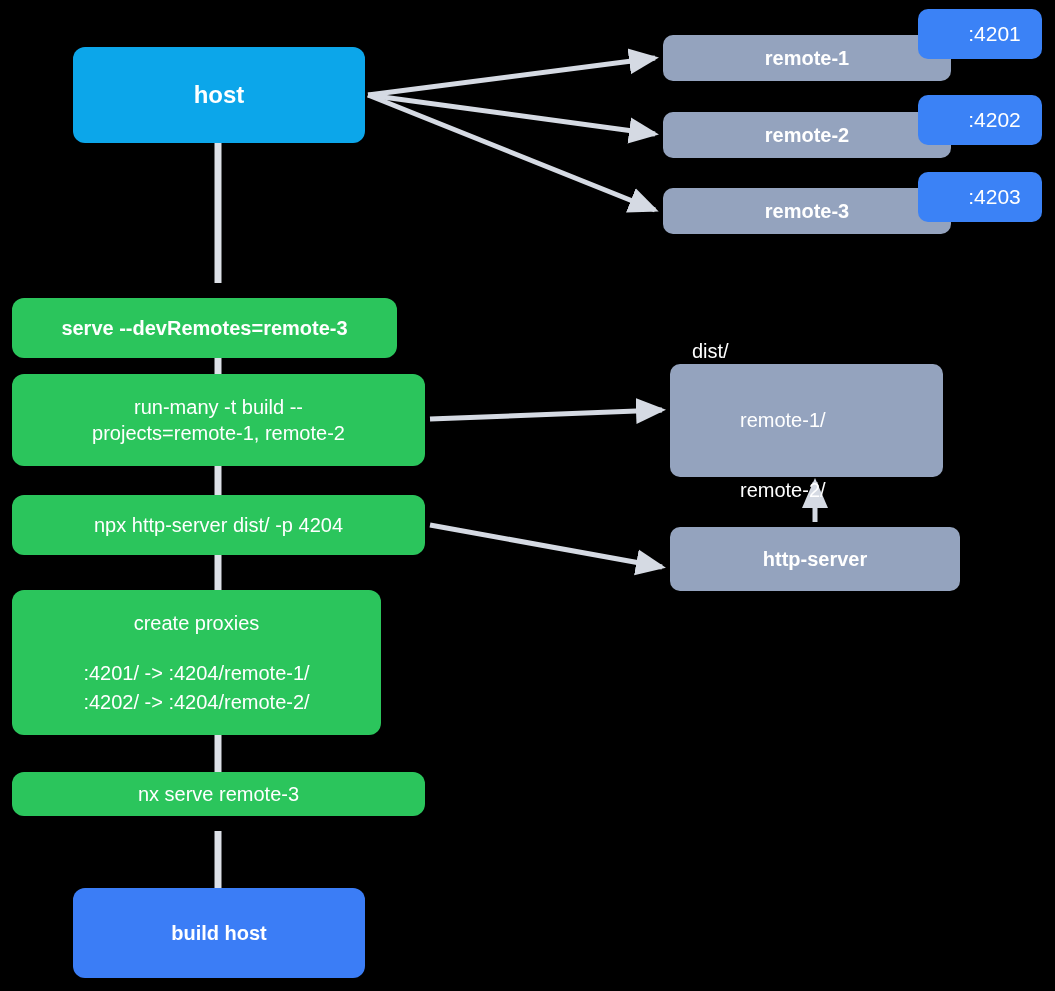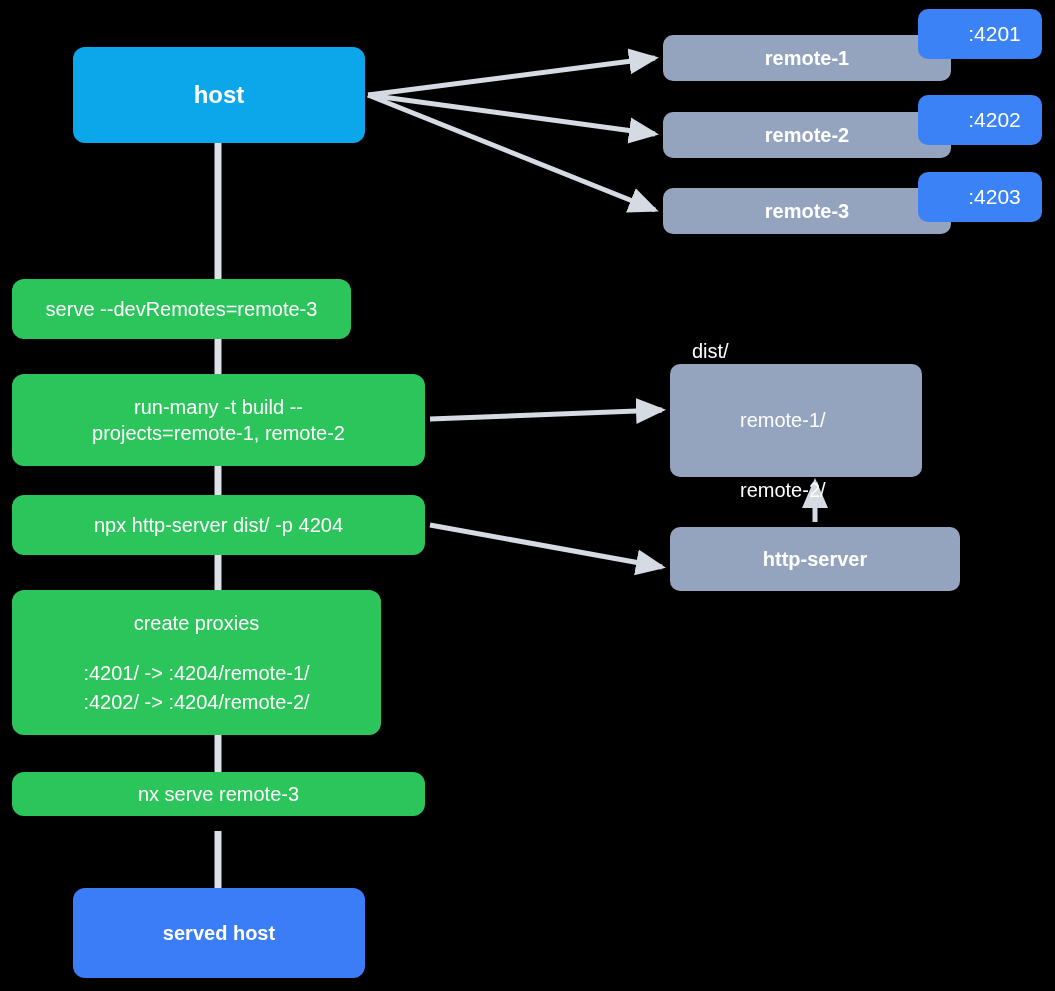--- a/index.html
+++ b/index.html
@@ -148,21 +148,21 @@
     <span>:4202</span>
   </div>
 
   <div class="node node-gray bold" style="left:663px; top:188px; width:288px; height:46px;">
     <span>remote-3</span>
   </div>
   <div class="node node-badge" style="left:918px; top:172px; width:124px; height:50px;">
     <span>:4203</span>
   </div>
 
-  <div class="node node-green" style="left:12px; top:279px; width:339px; height:60px;">
+  <div class="node node-green" style="left:12px; top:298px; width:385px; height:60px;font-weight:bold;">
     <span>serve --devRemotes=remote-3</span>
   </div>
 
   <div class="node node-green" style="left:12px; top:374px; width:413px; height:92px;">
     <span>run-many -t build --</span>
     <span>projects=remote-1, remote-2</span>
   </div>
 
   <div class="node node-green" style="left:12px; top:495px; width:413px; height:60px;">
     <span>npx http-server dist/ -p 4204</span>
@@ -173,24 +173,24 @@
     <span class="spacer-line"></span>
     <span class="proxy-block">:4201/ -&gt; :4204/remote-1/</span>
     <span class="proxy-block">:4202/ -&gt; :4204/remote-2/</span>
   </div>
 
   <div class="node node-green" style="left:12px; top:772px; width:413px; height:44px;">
     <span>nx serve remote-3</span>
   </div>
 
   <div class="node node-served" style="left:73px; top:888px; width:292px; height:90px;">
-    <span>served host</span>
+    <span>build host</span>
   </div>
 
-  <div class="node node-gray node-dist" style="left:670px; top:364px; width:252px; height:113px; justify-content:center;">
+  <div class="node node-gray node-dist" style="left:670px; top:364px; width:273px; height:113px; justify-content:center;">
     <span>dist/</span>
     <span class="dist-line-indent">remote-1/</span>
     <span class="dist-line-indent">remote-2/</span>
   </div>
 
   <div class="node node-gray bold" style="left:670px; top:527px; width:290px; height:64px;">
     <span>http-server</span>
   </div>
 
 </div>

